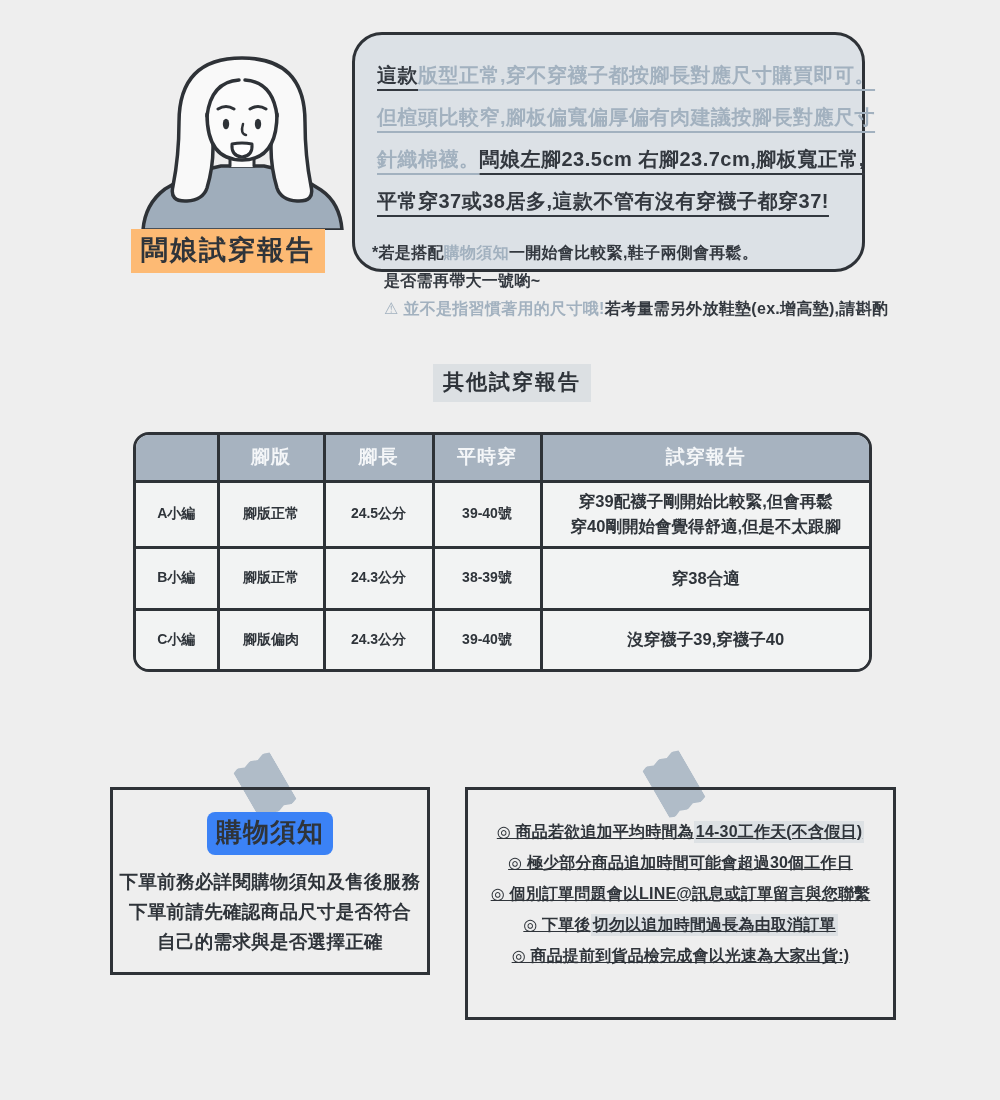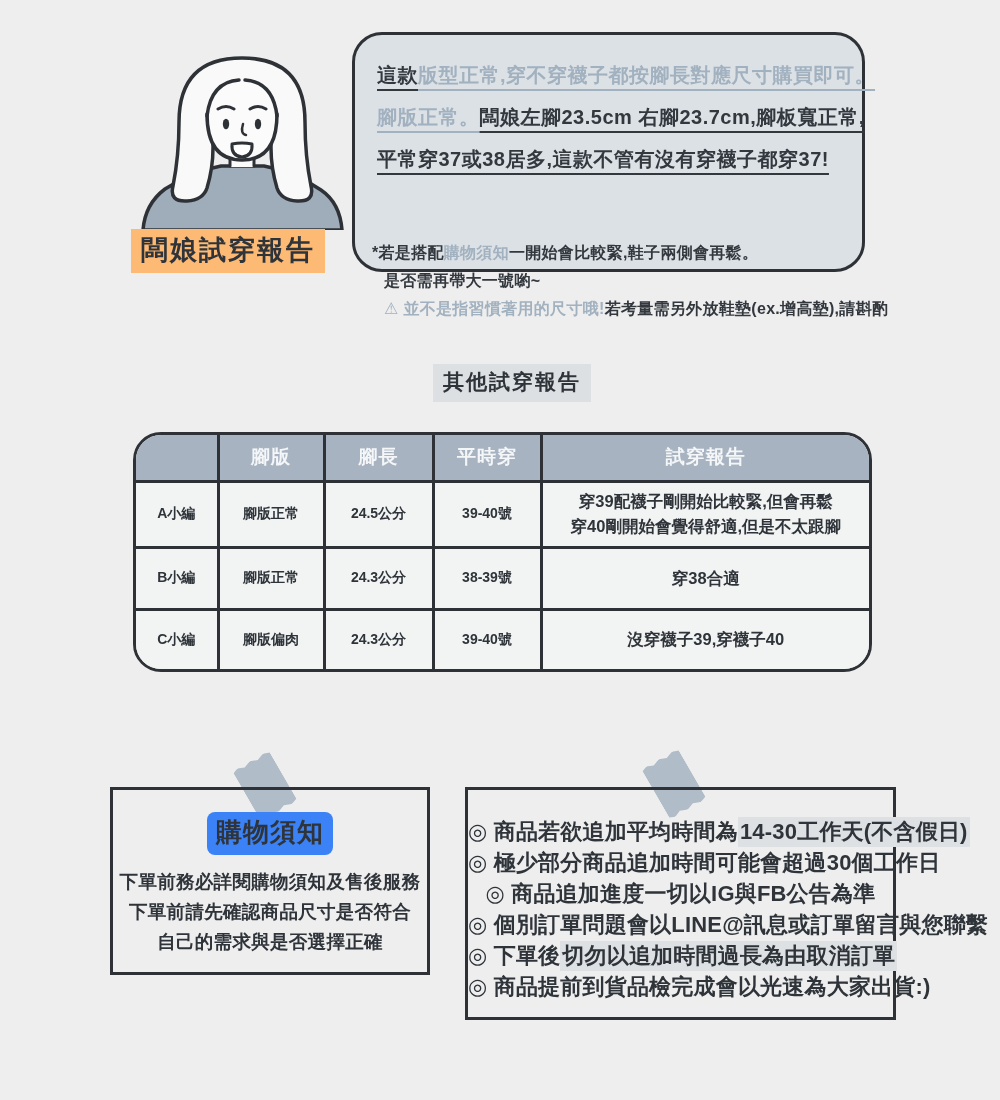--- a/index.html
+++ b/index.html
@@ -28,21 +28,21 @@
   
   .notes{position:absolute;left:372px;top:239px;width:510px;}
   .note-line{font-size:16px;line-height:28px;letter-spacing:0.3px;white-space:nowrap;}
   .note-line .seg{text-decoration:none;}
 
   .section-heading{position:absolute;left:433px;top:364px;background:#dce0e3;
                    padding:4px 10px 6px 10px;font-size:21px;letter-spacing:2px;}
 
   
   .table-wrap{position:absolute;left:133px;top:432px;width:733px;
-              border:3px solid #2e3237;border-radius:28px;overflow:hidden;background:#f2f3f3;}
+              border:3px solid #2e3237;border-radius:16px;overflow:hidden;background:#f2f3f3;}
   table.report-table{border-collapse:collapse;table-layout:fixed;width:100%;}
   .report-table th,.report-table td{border-right:3px solid #2e3237;border-bottom:3px solid #2e3237;
        text-align:center;vertical-align:middle;padding:0;}
   .report-table th:last-child,.report-table td:last-child{border-right:none;text-align:center;}
   .report-table tbody tr:last-child td{border-bottom:none;}
   .report-table thead tr{height:46px;background:#a7b3c0;}
   .report-table th{color:#f4f6f8;font-size:19px;font-weight:bold;letter-spacing:1px;}
   .report-table td{background:#f2f3f3;font-size:14px;}
   .report-table tbody tr:nth-child(1){height:66px;}
   .report-table tbody tr:nth-child(2){height:62px;}
@@ -54,21 +54,21 @@
   
   .notice-box{position:absolute;left:110px;top:787px;width:320px;height:188px;box-sizing:border-box;
               border:3px solid #2e3237;text-align:center;}
   .notice-title{display:inline-block;margin-top:22px;background:#3b82f6;
                 padding:3px 9px 5px 9px;font-size:26px;letter-spacing:1px;border-radius:8px;}
   .notice-lines{margin-top:12px;}
   .notice-line{font-size:18.5px;line-height:30px;letter-spacing:0.3px;white-space:nowrap;}
 
   .restock-box{position:absolute;left:465px;top:787px;width:431px;height:233px;box-sizing:border-box;
                border:3px solid #2e3237;text-align:center;padding-top:26px;}
-  .bullet-line{font-size:22px;line-height:31px;letter-spacing:0.2px;white-space:nowrap;}
+  .bullet-line{font-size:16px;line-height:31px;letter-spacing:0.2px;white-space:nowrap;text-decoration:underline;}
 
   
   .tape{position:absolute;width:42px;height:58px;background:rgba(170,183,196,0.92);
         transform:rotate(-30deg);
         clip-path:polygon(0 4%,14% 0,30% 5%,48% 0,66% 5%,84% 0,100% 4%,100% 96%,84% 100%,66% 95%,48% 100%,30% 95%,14% 100%,0 96%);}
   .tape-left{left:244px;top:757px;}
   .tape-right{left:653px;top:755px;}
 </style>
 </head>
 <body>
@@ -92,21 +92,22 @@
     <ellipse cx="91" cy="80" rx="3.2" ry="5.2" fill="#2e3237"></ellipse>
     <ellipse cx="123" cy="80" rx="3.2" ry="5.2" fill="#2e3237"></ellipse>
     <path d="M 108 80 Q 105 90 111 91" fill="none" stroke="#2e3237" stroke-width="2.5" stroke-linecap="round"></path>
     <path d="M 97 100 Q 107 98 117 100 Q 118 112 107 113 Q 96 112 97 100 Z" fill="#ffffff" stroke="#2e3237" stroke-width="3" stroke-linejoin="round"></path>
   </svg>
 
   <div class="owner-label">闆娘試穿報告</div>
 
   <div class="bubble">
       <div class="bubble-line"><span class="seg dark">這款</span><span class="seg light">版型正常,穿不穿襪子都按腳長對應尺寸購買即可。</span></div>
-      <div class="bubble-line"><span class="seg light">腳版正常。</span><span class="seg dark">闆娘左腳23.5cm 右腳23.7cm,腳板寬正常,</span></div>
+      <div class="bubble-line"><span class="seg light">但楦頭比較窄,腳板偏寬偏厚偏有肉建議按腳長對應尺寸</span></div>
+      <div class="bubble-line"><span class="seg light">針織棉襪。</span><span class="seg dark">闆娘左腳23.5cm 右腳23.7cm,腳板寬正常,</span></div>
       <div class="bubble-line"><span class="seg dark">平常穿37或38居多,這款不管有沒有穿襪子都穿37!</span></div>
     </div>
 
   <div class="notes">
       <div class="note-line"><span class="seg dark">*若是搭配</span><span class="seg light">購物須知</span><span class="seg dark">一開始會比較緊,鞋子兩側會再鬆。</span></div>
       <div class="note-line"><span class="seg dark indent">是否需再帶大一號喲~</span></div>
       <div class="note-line"><span class="seg light indent">⚠ 並不是指習慣著用的尺寸哦!</span><span class="seg dark">若考量需另外放鞋墊(ex.增高墊),請斟酌</span></div>
     </div>
 
   <div class="section-heading">其他試穿報告</div>
@@ -169,19 +170,18 @@
         <div class="notice-line">下單前務必詳閱購物須知及售後服務</div>
         <div class="notice-line">下單前請先確認商品尺寸是否符合</div>
         <div class="notice-line">自己的需求與是否選擇正確</div>
       </div>
   </div>
 
   <div class="tape tape-right"></div>
   <div class="restock-box">
       <div class="bullet-line"><span class="seg">◎ 商品若欲追加平均時間為</span><span class="seg hl">14-30工作天(不含假日)</span></div>
       <div class="bullet-line"><span class="seg">◎ 極少部分商品追加時間可能會超過30個工作日</span></div>
-      <div class="bullet-line"><span class="seg">◎ 商品追加進度一切以IG與FB公告為準</span></div>
       <div class="bullet-line"><span class="seg">◎ 個別訂單問題會以LINE@訊息或訂單留言與您聯繫</span></div>
       <div class="bullet-line"><span class="seg">◎ 下單後</span><span class="seg hl">切勿以追加時間過長為由取消訂單</span></div>
       <div class="bullet-line"><span class="seg">◎ 商品提前到貨品檢完成會以光速為大家出貨:)</span></div>
     </div>
 
 </div>
 
 </body></html>

